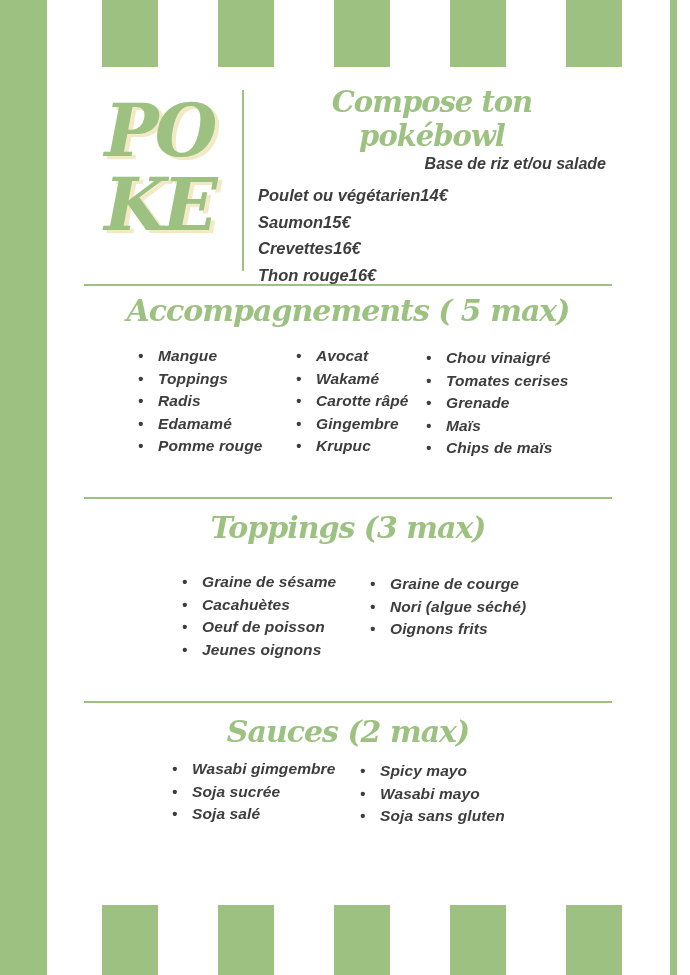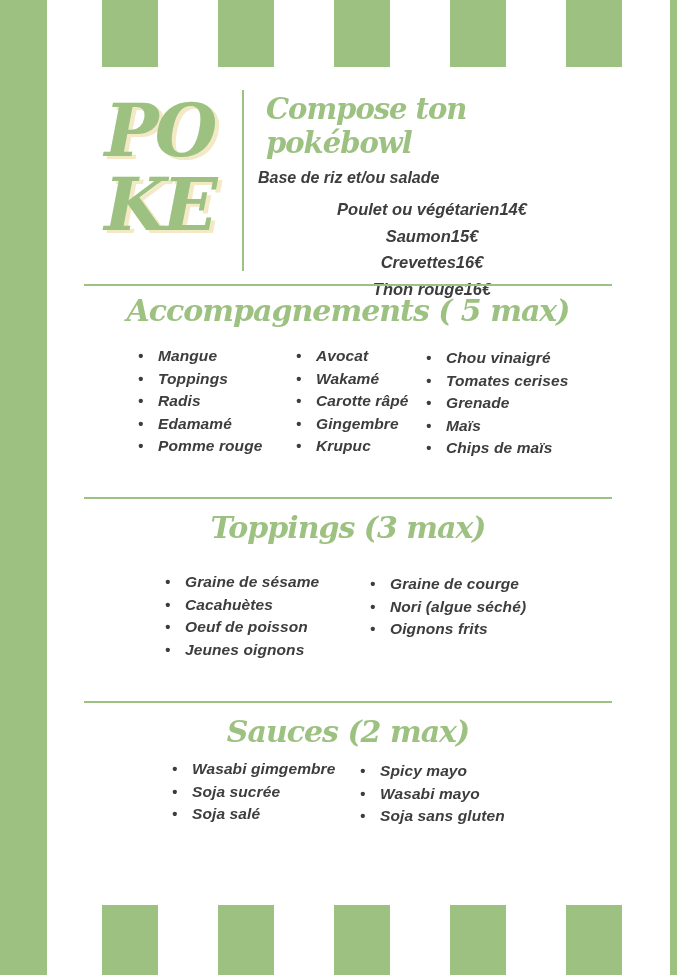--- a/index.html
+++ b/index.html
@@ -32,31 +32,31 @@
     font-size:72px; line-height:74px; letter-spacing:-4px;
     color:var(--green); text-align:center;
     text-shadow:4px 3px 0 var(--cream);
     user-select:none;
   }
   
   .divider-v{position:absolute; left:242px; top:90px; width:2px; height:181px; background:var(--green);}
   
   .header-block{position:absolute; left:258px; top:84px; width:348px;}
   .menu-title{
-    margin:8px; font-family:"DejaVu Serif", serif; font-weight:bold;
+    margin:1px; font-family:"DejaVu Serif", serif; font-weight:bold;
     font-size:29px; line-height:34px; letter-spacing:-1px;
-    color:var(--green); 
+    color:var(--green); text-align:center;
   }
   .menu-subtitle{
     margin:0; font-size:16px; line-height:19px; font-weight:bold;
-    color:var(--ink); text-align:left;
+    color:var(--ink); text-align:right;
   }
   .price-list{margin-top:9px;}
   .price-row{
-    display:flex; justify-content:center;
+    display:flex; justify-content:flex-start;
     font-size:16.5px; font-weight:bold; line-height:26.6px; color:var(--ink);
   }
   
   .hr{position:absolute; left:84px; width:528px; height:2px; background:var(--green);}
   .hr-1{top:284px;} .hr-2{top:497px;} .hr-3{top:701px;}
   .section-title{
     position:absolute; left:84px; width:528px; margin:0;
     font-family:"DejaVu Serif", serif; font-weight:bold;
     font-size:30px; line-height:40px; letter-spacing:-1px;
     color:var(--green); text-align:center;
@@ -70,21 +70,21 @@
   }
   ul.col li{position:relative; padding-left:20px; white-space:nowrap;}
   ul.col li::before{
     content:"\2022"; position:absolute; left:0; top:0; font-size:15px;
   }
   
   .acc-1{left:138px; top:345px;}
   .acc-2{left:296px; top:345px;}
   .acc-3{left:426px; top:347px;}
   
-  .top-1{left:165px; top:571px;}
+  .top-1{left:182px; top:571px;}
   .top-2{left:370px; top:573px;}
   
   .sau-1{left:172px; top:758px;}
   .sau-2{left:360px; top:760px;}
 </style>
 </head>
 <body>
 
 <div class="menu">
 

